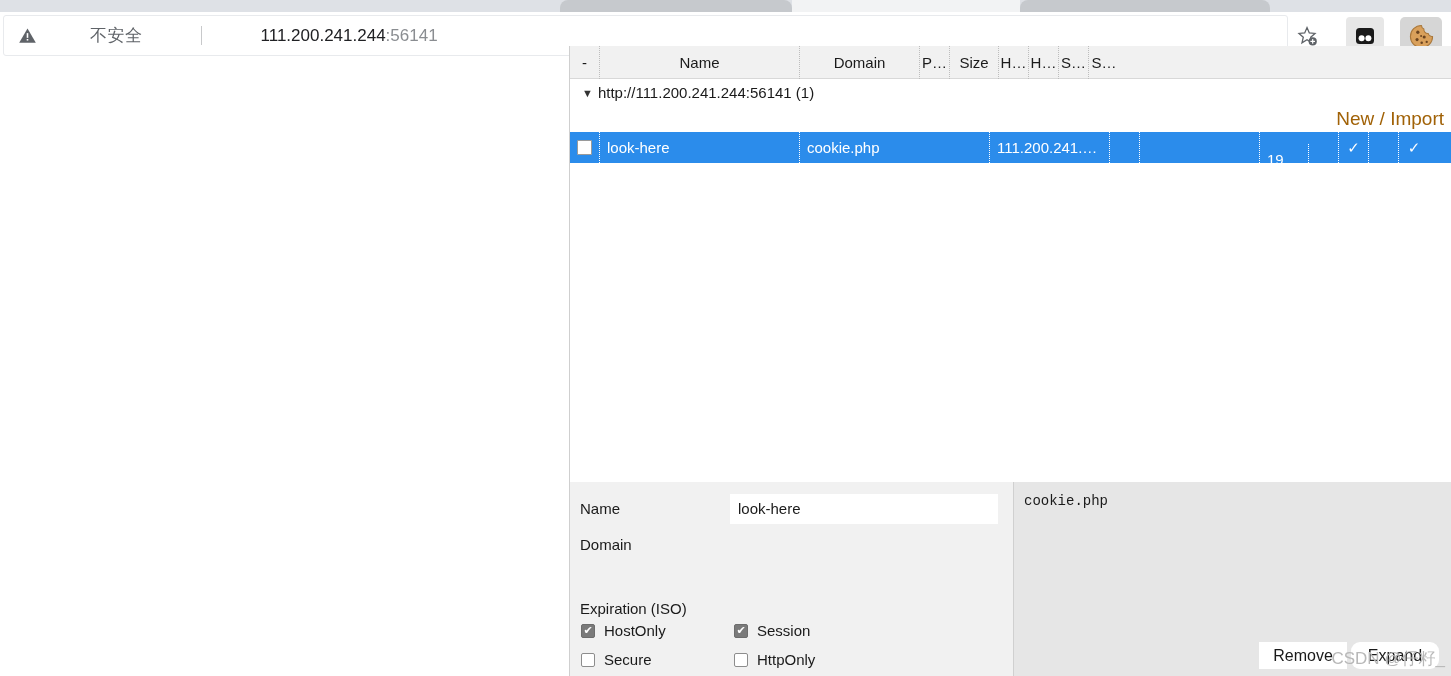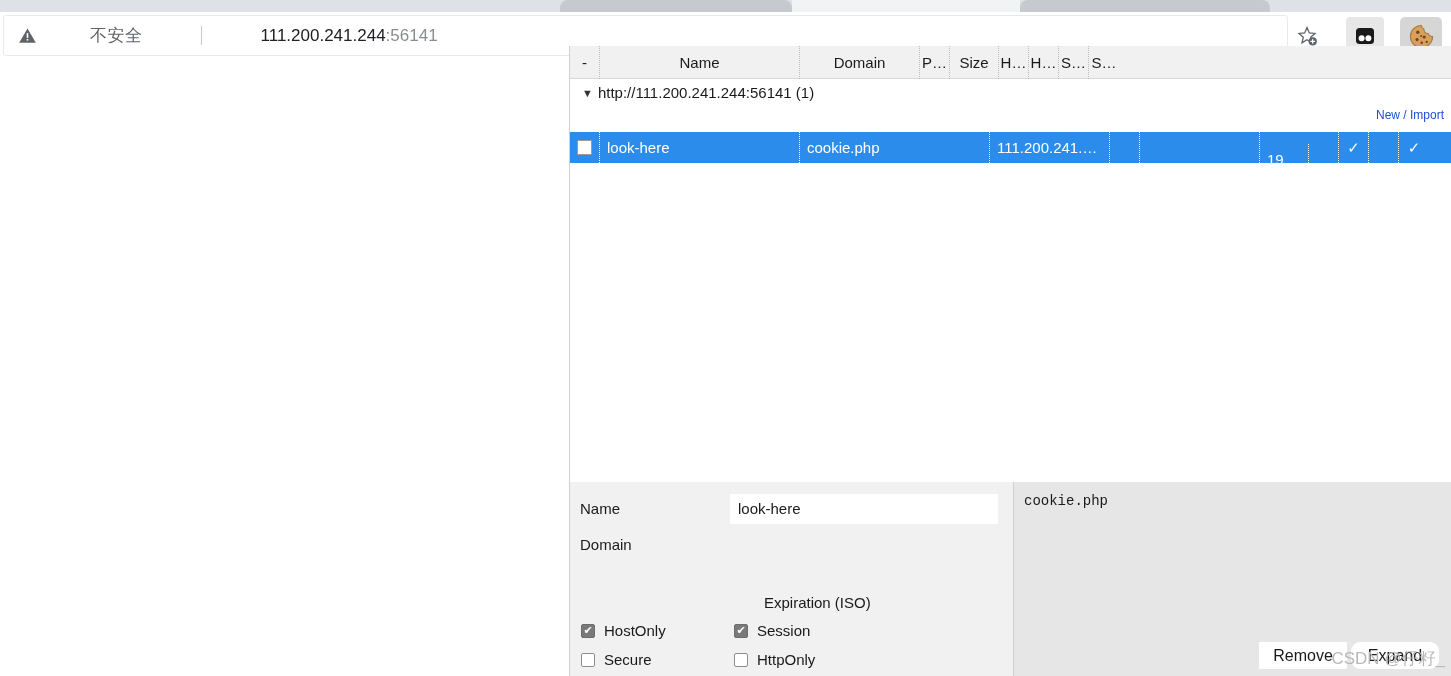--- a/index.html
+++ b/index.html
@@ -105,21 +105,21 @@
   }
   #group-caret { margin-right: 5px; font-size: 11px; color: #333; }
   #group-url { color: #1a1a1a; }
 
   
   #new-import-row {
     position: absolute; left: 0; top: 60px; width: 882px; height: 28px;
   }
   #new-import-link {
     position: absolute; right: 8px; top: 2px;
-    font-size: 12px; color: #1d4ed8;
+    font-size: 19px; color: #a16207;
     white-space: nowrap;
   }
 
   
   #cookie-row {
     position: absolute; left: 0; top: 86px; width: 882px; height: 31px;
     background: #2b8ceb;
     display: flex;
   }
   .td {
@@ -329,21 +329,21 @@
         <span class="form-label">Name</span>
         <input class="form-input" type="text" value="look-here" style="">
       </div>
 
       <div class="form-row" style="top:46px;">
         <span class="form-label">Domain</span>
         <input class="form-input blank" type="text" value="" style="">
       </div>
 
 
-      <div class="form-row" style="top:104px;justify-content:flex-end;">
+      <div class="form-row" style="top:110px;">
         <span class="form-label" style="width:260px;">Expiration (ISO)</span>
       </div>
 
       <div class="checkrow" style="top:134px;">
         <div class="checkitem" style="width:164px; padding-left:11px;">
           <span class="cb on">✔</span>
           <span>HostOnly</span>
         </div>
         <div class="checkitem">
           <span class="cb on">✔</span>

